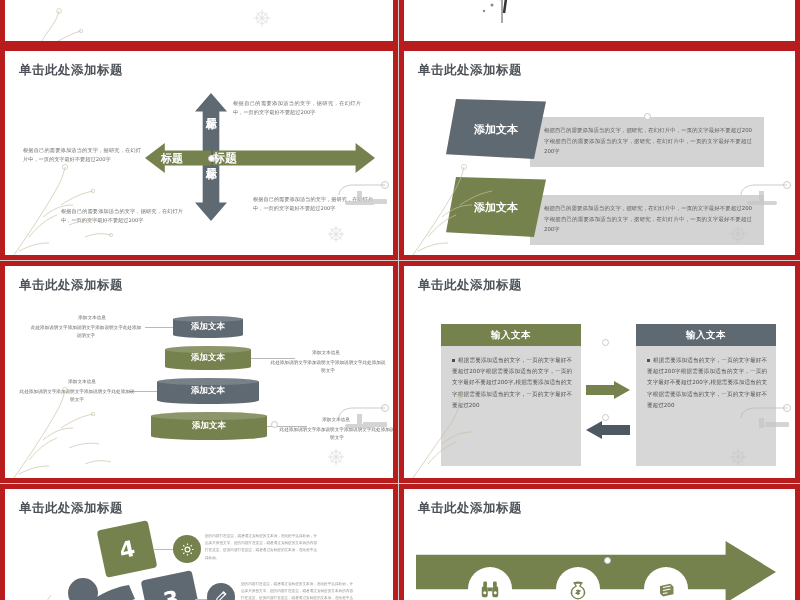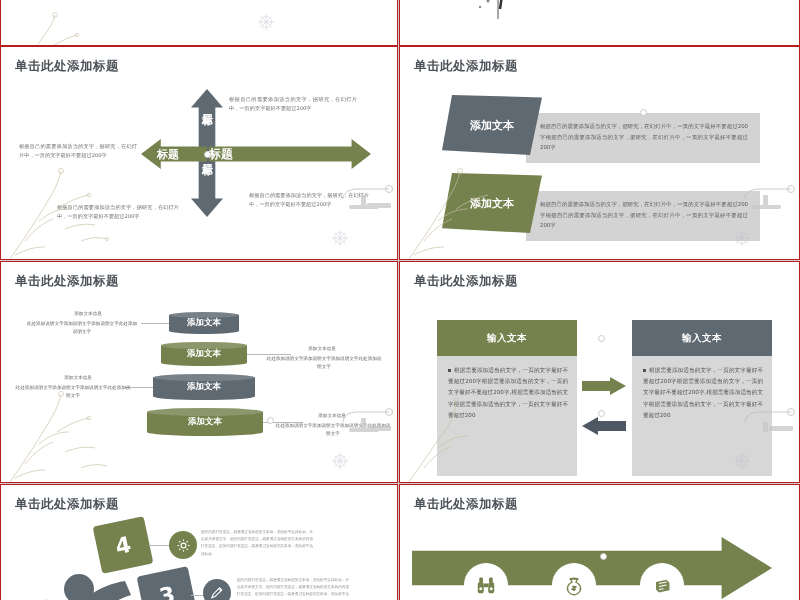--- a/index.html
+++ b/index.html
@@ -3,21 +3,21 @@
 <meta charset="utf-8">
 <style>
   html,body{margin:0;padding:0;background:#ffffff;}
   body{width:800px;height:600px;overflow:hidden;
        font-family:"DejaVu Sans","Liberation Sans",sans-serif;}
 
   .sheet{position:relative;width:800px;height:600px;background:#cfcfcf;}
 
   
   .panel{position:absolute;background:#ffffff;overflow:hidden;
-         box-sizing:border-box;border:1px solid #b91c1c;}
+         box-sizing:border-box;border:5px solid #b91c1c;}
   .panel-inner{position:absolute;inset:0;overflow:hidden;}
 
   .ptitle{position:absolute;left:14px;top:11px;font-size:12.5px;font-weight:bold;
           color:#4c5258;letter-spacing:.5px;white-space:nowrap;}
 
   
   .twigs{position:absolute;left:-6px;bottom:-10px;width:170px;height:110px;
          opacity:.85;pointer-events:none;}
   .rdeco{position:absolute;right:2px;bottom:34px;width:90px;height:46px;
          pointer-events:none;opacity:.75;}
@@ -60,21 +60,21 @@
   
   .cyl{position:absolute;border-radius:50%/14%;display:flex;align-items:center;
        justify-content:center;color:#fff;font-size:8.5px;font-weight:bold;}
   .cyl::before{content:"";position:absolute;left:0;top:0;right:0;height:28%;
        border-radius:50%/50%;background:rgba(255,255,255,.16);}
   .ctxt{position:absolute;font-size:4.6px;color:#5d5d5d;line-height:1.85;}
   .lead{position:absolute;height:1px;background:#b9b9b9;}
 
   
   .colbox{position:absolute;width:140px;}
-  .colhead{height:36px;display:flex;align-items:center;justify-content:center;
+  .colhead{height:22px;display:flex;align-items:center;justify-content:center;
            color:#fff;font-size:9.5px;font-weight:bold;letter-spacing:.5px;}
   .colbody{background:#d7d7d7;height:120px;padding:9px 9px 0 11px;box-sizing:border-box;}
   .colbody p{margin:0;font-size:5.6px;color:#4f4f52;line-height:2.0;text-align:justify;}
   .bull{display:inline-block;width:3px;height:3px;background:#4f4f52;
         vertical-align:middle;margin-right:3px;}
   .harr{position:absolute;width:44px;height:18px;}
 
   
   .numcard{position:absolute;display:flex;align-items:center;justify-content:center;
            color:#fff;font-size:22px;font-weight:bold;border-radius:4px;}

